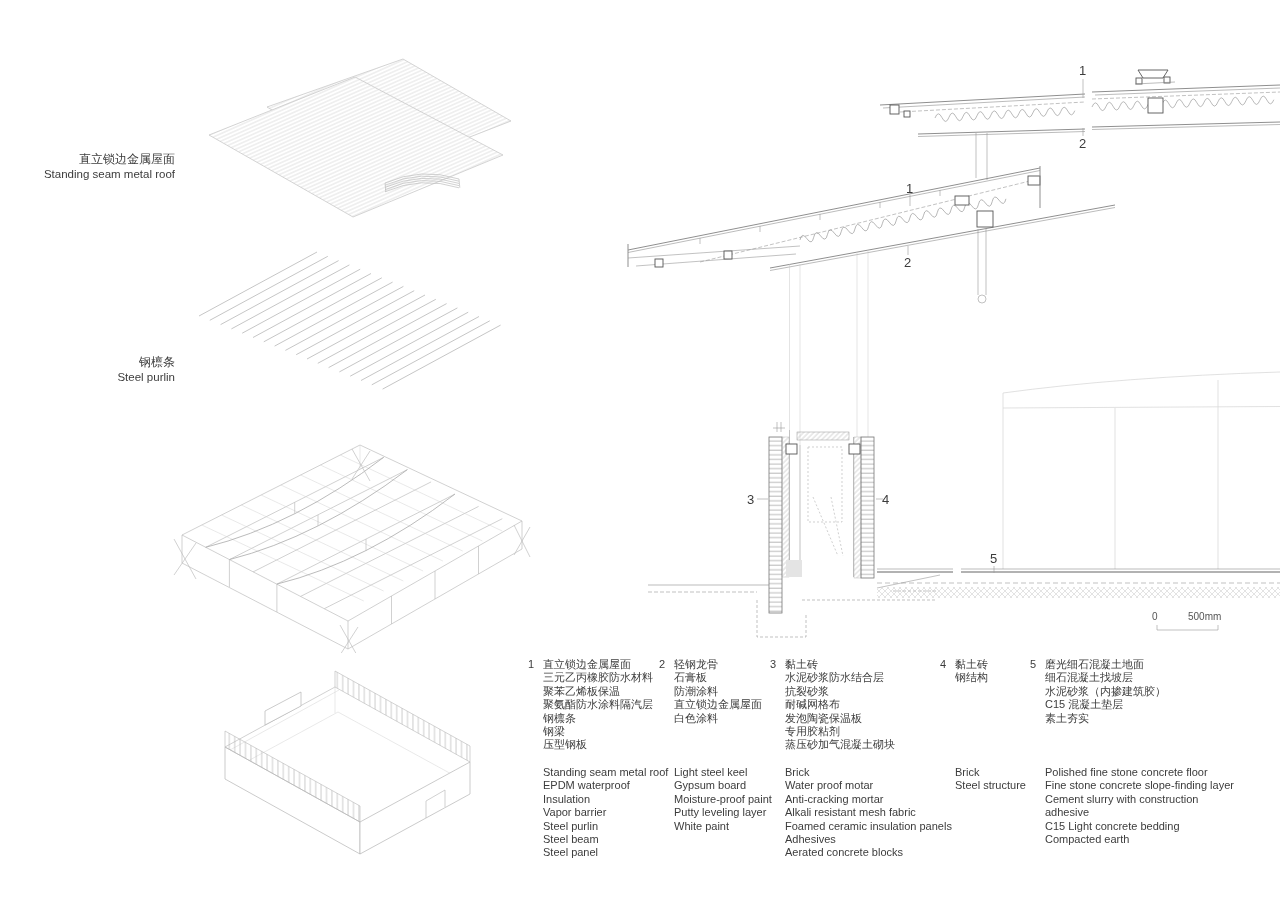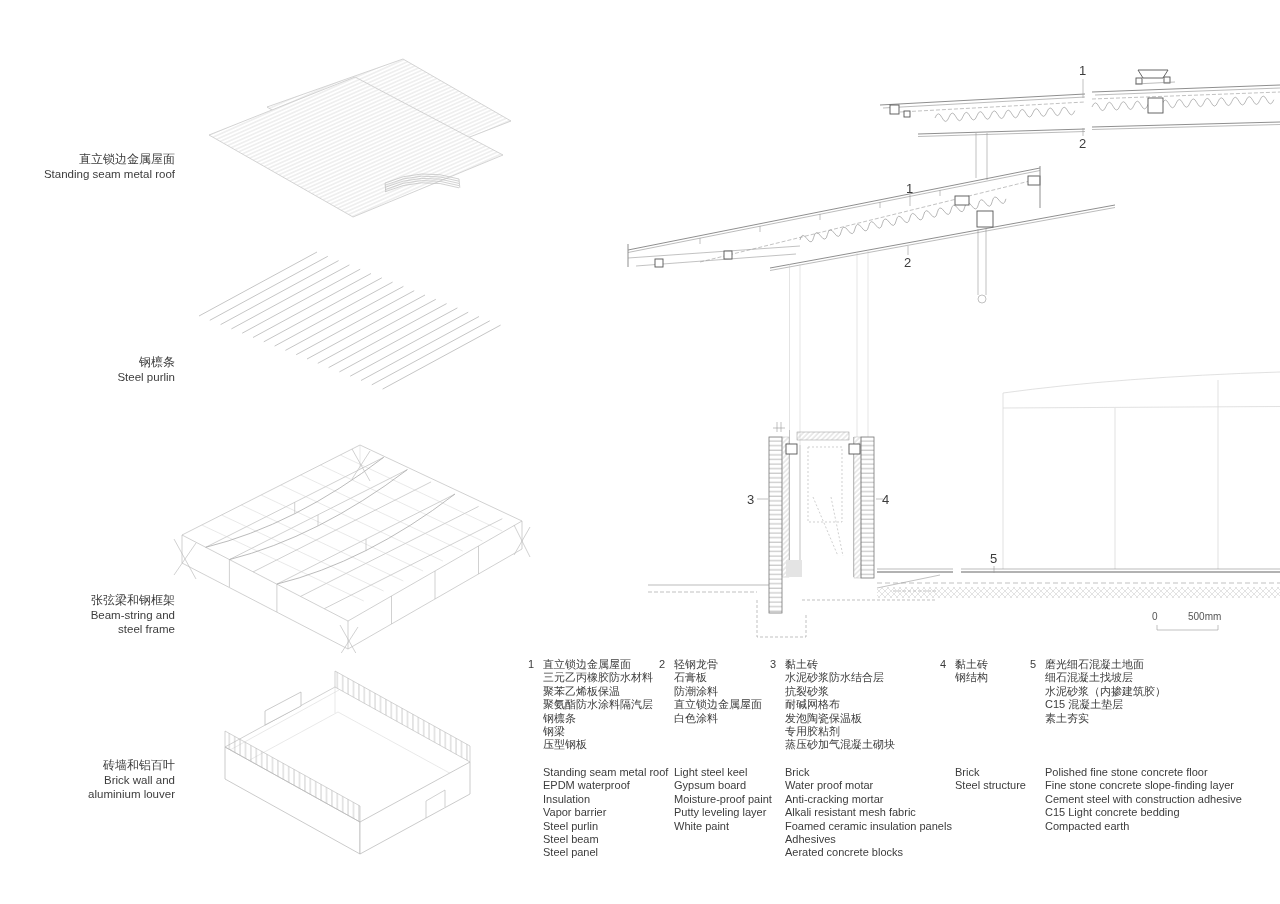--- a/index.html
+++ b/index.html
@@ -36,30 +36,20 @@
 
 <div id="canvas">
 
   <div class="axon-label" style="top:152px">
     <div class="axon-zh">直立锁边金属屋面</div>
     <div class="axon-en">Standing seam metal roof</div>
   </div>
   <div class="axon-label" style="top:355px">
     <div class="axon-zh">钢檩条</div>
     <div class="axon-en">Steel purlin</div>
-  </div>
-  <div class="axon-label" style="top:593px">
-    <div class="axon-zh">张弦梁和钢框架</div>
-    <div class="axon-en">Beam-string and
-steel frame</div>
-  </div>
-  <div class="axon-label" style="top:758px">
-    <div class="axon-zh">砖墙和铝百叶</div>
-    <div class="axon-en">Brick wall and
-aluminium louver</div>
   </div>
 
   <svg style="left:205px;top:57px" width="310" height="162" viewBox="0 0 310 162">
     <defs>
       <pattern id="seam" width="3.4" height="3.4" patternUnits="userSpaceOnUse" patternTransform="rotate(-24)">
         <line x1="0" y1="1.7" x2="3.4" y2="1.7" stroke="#cdcdcd" stroke-width="0.55"></line>
       </pattern>
     </defs>
     <polygon points="62,50 198,2 306,64 172,116" fill="#ffffff" stroke="#c2c2c2" stroke-width="0.7"></polygon>
     <polygon points="62,50 198,2 306,64 172,116" fill="url(#seam)"></polygon>
@@ -373,19 +363,19 @@
     </div>
     <div class="legend-col" style="left:1030px">
       <span class="legend-no">5</span>
       <div class="legend-zh">磨光细石混凝土地面
 细石混凝土找坡层
 水泥砂浆（内掺建筑胶）
 C15 混凝土垫层
 素土夯实</div>
       <div class="legend-en">Polished fine stone concrete floor
 Fine stone concrete slope-finding layer
-Cement steel with construction adhesive
+Cement slurry with construction adhesive
 C15 Light concrete bedding
 Compacted earth</div>
     </div>
   </div>
 
 </div>
 
 </body></html>

